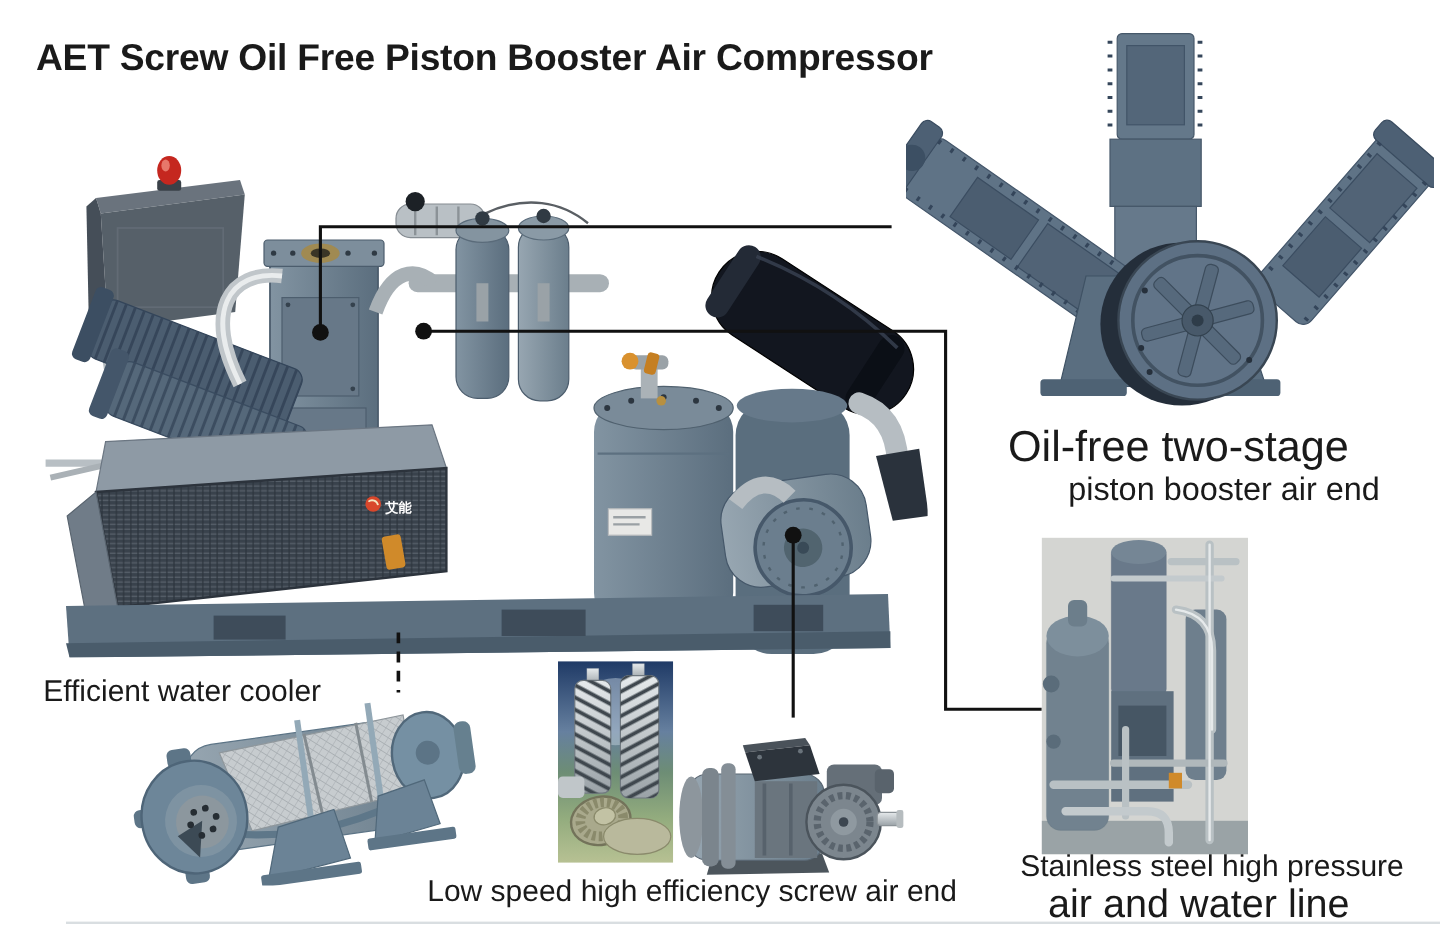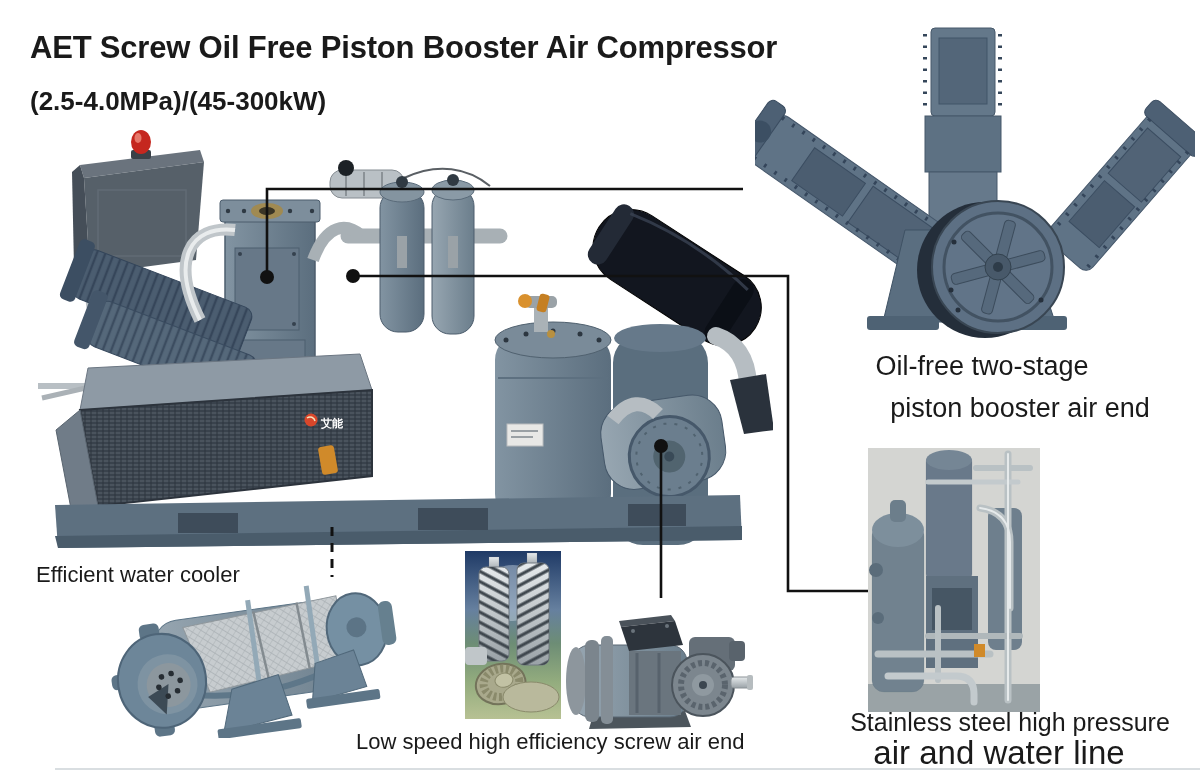--- a/index.html
+++ b/index.html
@@ -1,32 +1,31 @@
 <!DOCTYPE html>
 <html><head>
 <meta charset="utf-8">
 <style>
   html,body{margin:0;padding:0;background:#fff;}
   #canvas{position:relative;width:1200px;height:772px;background:#fff;overflow:hidden;
           font-family:"Liberation Sans",sans-serif;color:#1a1a1a;}
   .abs{position:absolute;}
   .title{font-size:31px;font-weight:bold;letter-spacing:-.2px;white-space:nowrap;}
   .subtitle{font-size:26px;font-weight:bold;white-space:nowrap;}
-  .lbl{font-size:22px;white-space:nowrap;text-align:right;}
+  .lbl{font-size:25px;white-space:nowrap;text-align:right;}
   .lbl-c{text-align:center;}
   svg{display:block;}
   .bottom-rule{position:absolute;left:55px;right:0;top:768px;height:2px;background:#d9dee1;}
 </style>
 </head>
 <body>
 
 <div id="canvas">
 
   <div class="abs title" style="left:30px;top:30px">AET Screw Oil Free Piston Booster Air Compressor</div>
-  <div class="abs subtitle" style="left:30px;top:86px">(2.5-4.0MPa)/(45-300kW)</div>
 
   <svg class="abs" style="left:28px;top:128px" width="745" height="420" viewBox="0 0 745 420">
     <defs>
       <linearGradient id="g1" x1="0" y1="0" x2="1" y2="0">
         <stop offset="0" stop-color="#8294a2"></stop>
           <stop offset="1" stop-color="#5b6e7e"></stop>
       </linearGradient>
       <linearGradient id="g2" x1="0" y1="0" x2="1" y2="0">
         <stop offset="0" stop-color="#97a6b1"></stop>
           <stop offset="1" stop-color="#6b7e8c"></stop>
@@ -391,21 +390,21 @@
       <path d="M267,277 V189 H743"></path>
       <path d="M353,276 H788 V591 H868"></path>
       <path d="M661,446 V598"></path>
       <path d="M332,527 V577" stroke-width="3" stroke-dasharray="9,7"></path>
     </g>
     <circle cx="267" cy="277" r="7" fill="#111111"></circle>
     <circle cx="353" cy="276" r="7" fill="#111111"></circle>
     <circle cx="661" cy="446" r="7" fill="#111111"></circle>
   </svg>
 
-  <div class="abs lbl lbl-c" style="left:782px;top:351px;width:400px;font-size:27px">Oil-free two-stage</div>
+  <div class="abs lbl lbl-c" style="left:782px;top:351px;width:400px;font-size:36px">Oil-free two-stage</div>
   <div class="abs lbl lbl-c" style="left:820px;top:393px;width:400px;font-size:27px">piston booster air end</div>
 
   <div class="abs lbl" style="left:36px;top:562px">Efficient water cooler</div>
 
   <div class="abs lbl" style="left:356px;top:729px">Low speed high efficiency screw air end</div>
 
   <div class="abs lbl lbl-c" style="left:810px;top:708px;width:400px;font-size:25px">Stainless steel high pressure</div>
   <div class="abs lbl lbl-c" style="left:799px;top:734px;width:400px;font-size:33px">air and water line</div>
 
   <div class="bottom-rule"></div>

